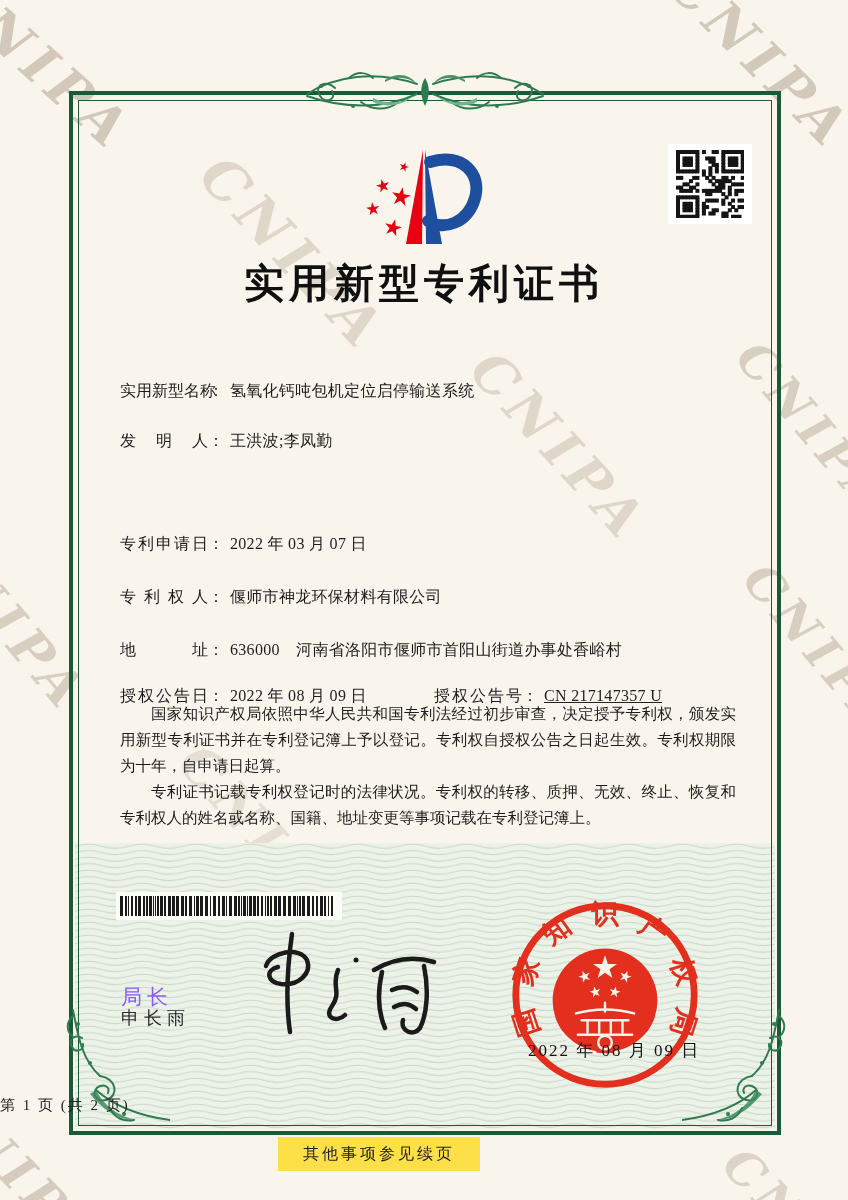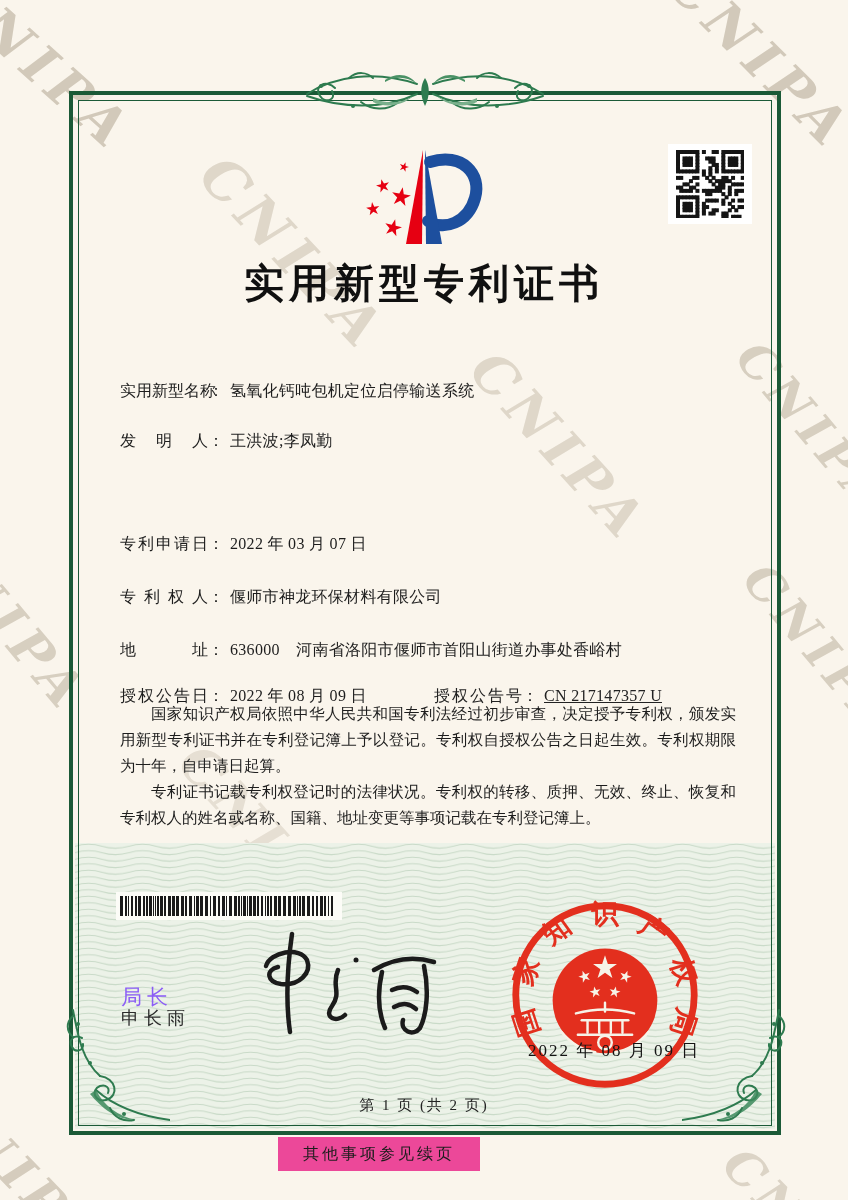--- a/index.html
+++ b/index.html
@@ -35,23 +35,23 @@
   .barcode-wrap{position:absolute;left:116px;top:892px;width:226px;height:28px;background:#fcfcf7;
       z-index:4;display:flex;align-items:center;justify-content:center;}
   .signer-title{position:absolute;left:121px;top:969px;font-family:"Liberation Sans",sans-serif;
       font-size:21px;letter-spacing:5px;color:#8b5cf6;z-index:4;margin-top:14px;}
   .signer-name{position:absolute;left:121px;top:1006px;font-family:Liberation Serif, serif;
       font-size:18px;letter-spacing:5px;color:#2b2b2b;z-index:4;}
   .signature{position:absolute;left:252px;top:930px;width:195px;height:108px;z-index:5;}
   .seal{position:absolute;left:508px;top:898px;width:194px;height:194px;z-index:5;}
   .seal-date{position:absolute;left:528px;top:1039px;font-size:17px;letter-spacing:2px;
       color:#141414;z-index:6;white-space:nowrap;}
-  .page-indicator{position:absolute;left:0;top:1096px;width:812px;text-align:center;
-      font-size:15px;letter-spacing:2px;z-index:4;padding-left:18px;}
-  .continuation{position:absolute;left:278px;top:1137px;width:202px;height:34px;background:#ec4899;
+  .page-indicator{position:absolute;left:0;top:1096px;width:812px;text-align:left;
+      font-size:15px;letter-spacing:2px;z-index:4;}
+  .continuation{position:absolute;left:278px;top:1137px;width:202px;height:34px;background:#fde047;
       text-align:center;line-height:34px;font-size:16px;letter-spacing:3px;color:#1d1d1d;z-index:4;}
 </style>
 </head>
 <body>
 
 <div class="page">
 
   <span class="wm" style="left:-28px;top:-40px;font-size:54px;transform:rotate(42deg);opacity:.8;">CNIPA</span>
   <span class="wm" style="left:700px;top:-48px;font-size:54px;transform:rotate(45deg);opacity:.8;">CNIPA</span>
   <span class="wm" style="left:235px;top:142px;font-size:56px;transform:rotate(47deg);opacity:.55;">CNIPA</span>

